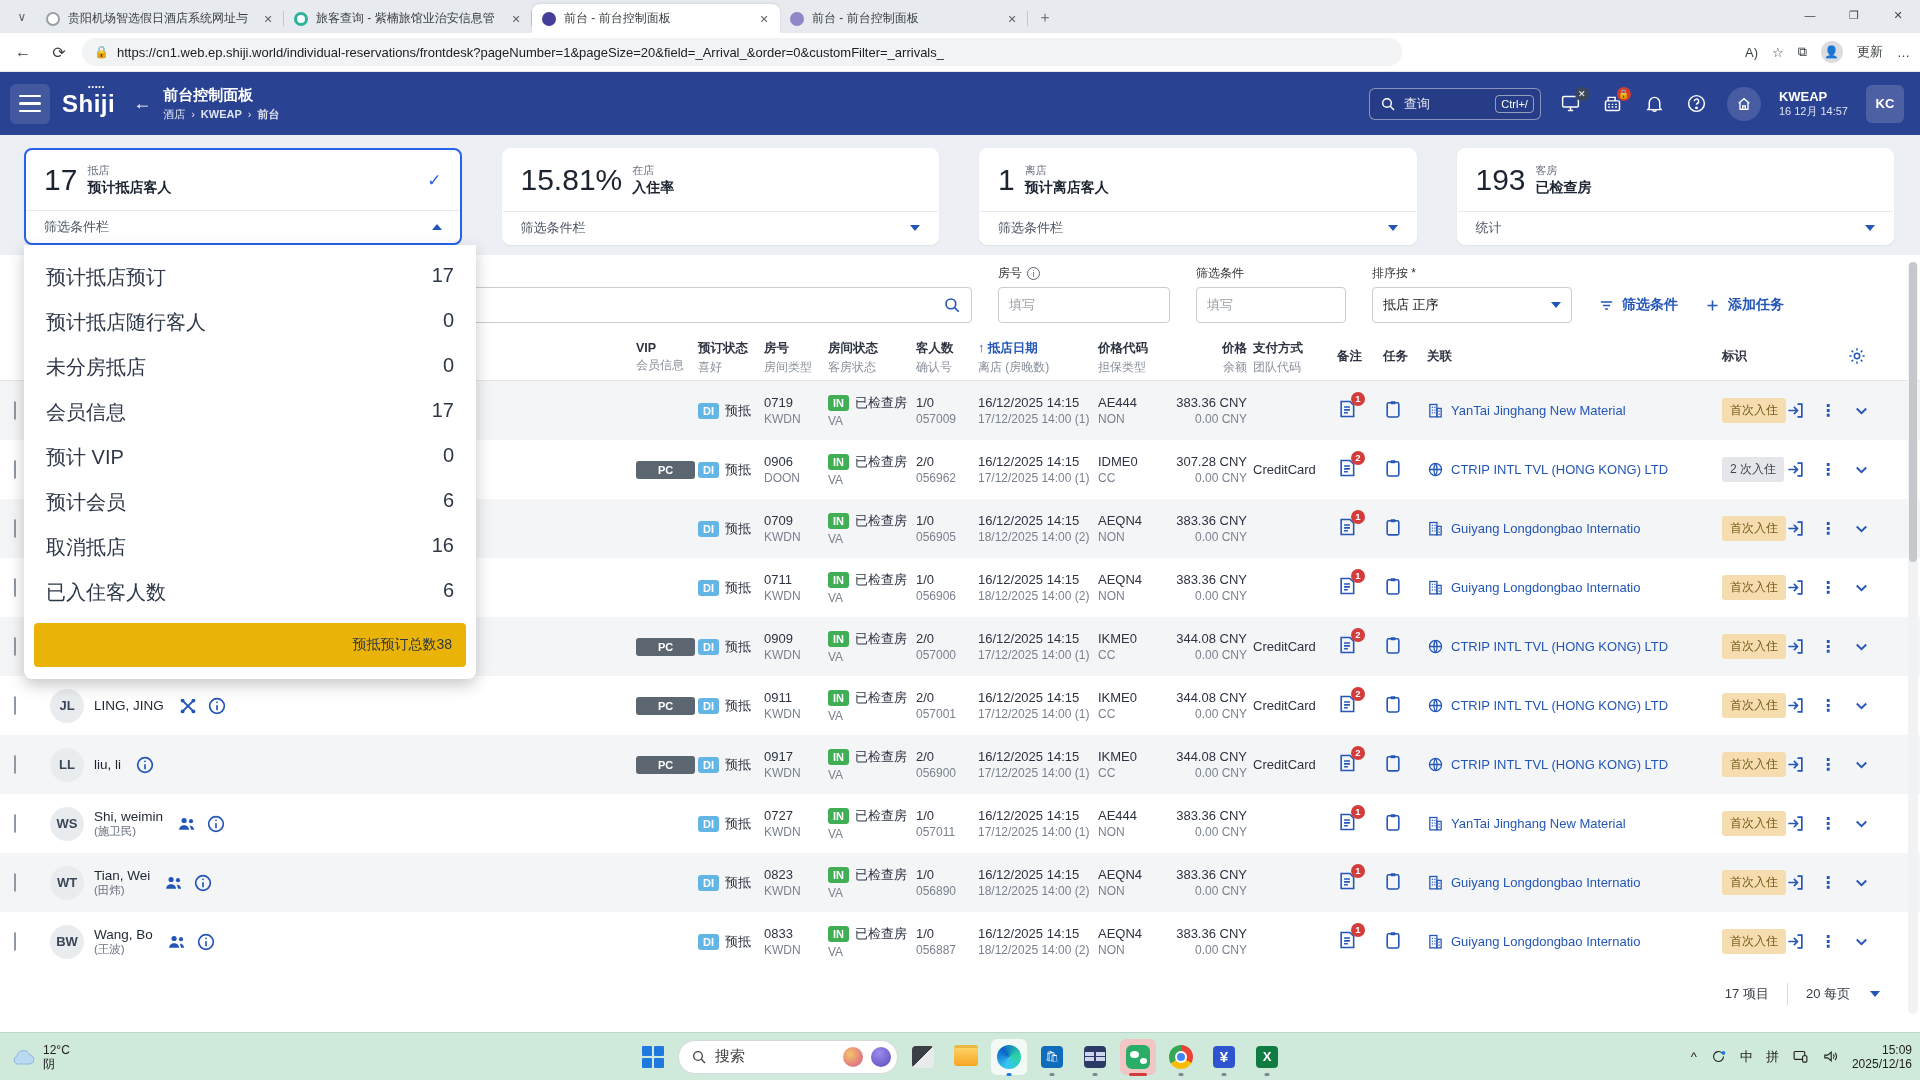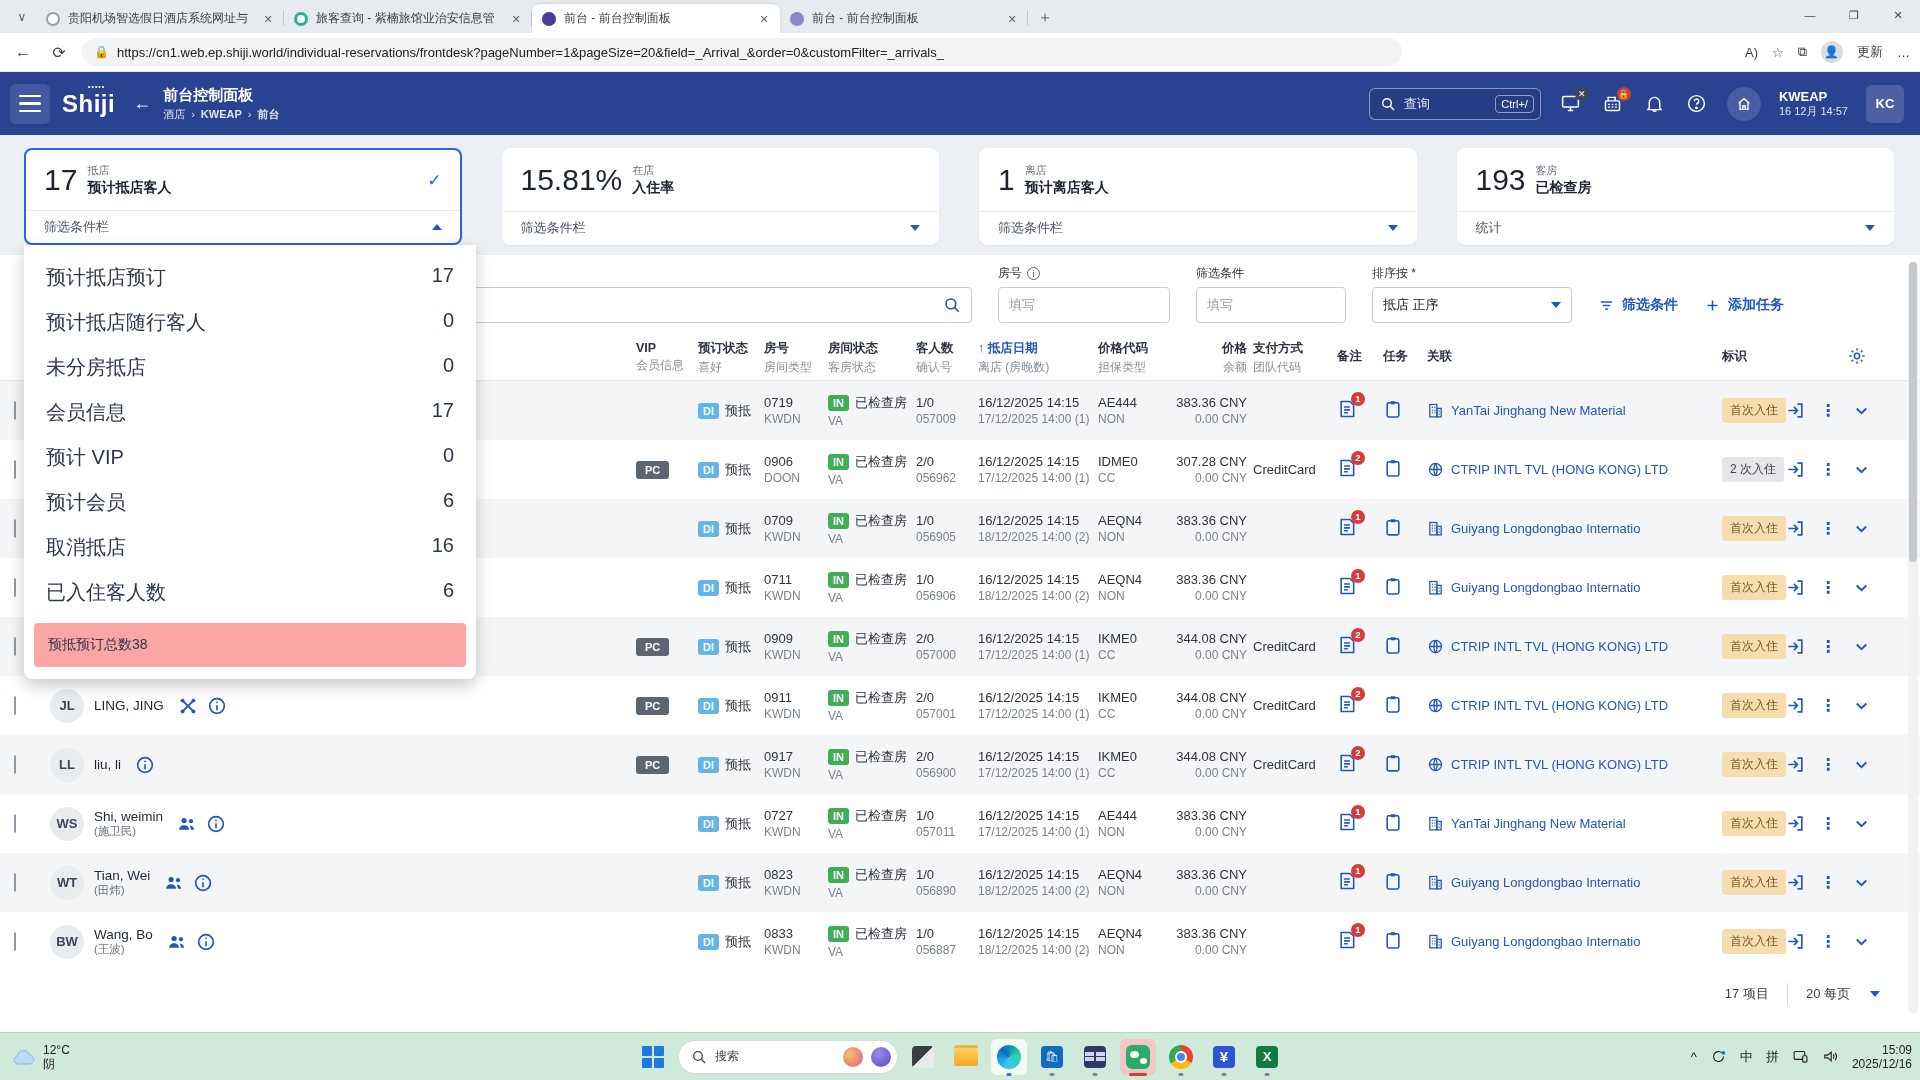--- a/index.html
+++ b/index.html
@@ -65,21 +65,21 @@
   .card-lbls .lbl { font-size:14px; font-weight:bold; color:#1b2430; margin-top:1px; }
   .card-check { margin-left:auto; color:#2563eb; font-size:17px; font-weight:bold; }
   .card-foot { height:33px; border-top:1px solid #e7e9ec; display:flex; align-items:center; padding:0 18px; font-size:13px; color:#4b5563; }
   .caret { margin-left:auto; width:0; height:0; border-left:5px solid transparent; border-right:5px solid transparent; }
   .caret.down { border-top:6px solid #2456b8; }
   .caret.up { border-bottom:6px solid #2456b8; }
 
   
   .dropdown { position:absolute; left:24px; top:173px; width:452px; background:#fff; border-radius:0 0 8px 8px; box-shadow:0 6px 16px rgba(0,0,0,.22); padding:10px 0 12px; z-index:30; }
   .dd-item { display:flex; justify-content:space-between; padding:9px 22px; font-size:20px; color:#2d3748; }
-  .dd-foot { margin:8px 10px 0; background:#fca5a5; border-radius:4px; display:flex; justify-content:flex-start; padding:13px 14px; font-size:14px; color:#2d3748; }
+  .dd-foot { margin:8px 10px 0; background:#eab308; border-radius:4px; display:flex; justify-content:flex-end; padding:13px 14px; font-size:14px; color:#2d3748; }
 
   
   .panel { background:#fff; margin-top:10px; height:777px; position:relative; }
   .ctl-row { display:flex; align-items:flex-end; gap:26px; padding:10px 26px 12px 24px; }
   .fld label { display:flex; gap:5px; font-size:12px; color:#333; margin-bottom:5px; align-items:center; }
   .inp { height:36px; border:1px solid #c9cdd4; border-radius:4px; display:flex; align-items:center; padding:0 10px; font-size:13px; color:#9aa0a6; background:#fff; }
   .search-inp { width:948px; justify-content:space-between; color:#9aa0a6; }
   .search-inp svg { width:18px; height:18px; stroke:#2456b8; fill:none; stroke-width:2.2; }
   .blue-link { display:flex; align-items:center; gap:7px; color:#2456b8; font-size:14px; font-weight:bold; height:36px; }
   .blue-link svg { width:17px; height:17px; stroke:#2456b8; fill:none; stroke-width:2.2; }
@@ -104,21 +104,21 @@
   .chk { width:16px; height:16px; border:1.5px solid #9098a3; border-radius:3px; background:#fff; margin-left:14px; }
   .guest { display:flex; align-items:center; gap:10px; padding-left:4px; }
   .gavatar { width:34px; height:34px; border-radius:50%; background:#e9ecef; color:#3c4658; font-size:13px; font-weight:bold; display:flex; align-items:center; justify-content:center; flex:0 0 auto; }
   .gname .n1 { font-size:13.5px; color:#1f2633; }
   .gname .n2 { font-size:11.5px; color:#6a7280; }
   .gicons { display:flex; align-items:center; gap:9px; margin-left:4px; }
   .gicons svg { width:17px; height:17px; color:#2456b8; }
   .chip { display:inline-block; font-size:11px; font-weight:bold; color:#fff; border-radius:3px; padding:2px 5px; }
   .chip.di { background:#63b5e5; }
   .chip.in { background:#3fae54; }
-  .chip.pc { background:#5c6670; padding:3px 9px; }
+  .chip.pc { background:#5c6670; padding:3px 22px; }
   .statline { display:flex; align-items:center; gap:6px; }
   .icon-btn { position:relative; display:inline-flex; }
   .icon-btn svg { width:20px; height:20px; color:#2456b8; }
   .nbadge { position:absolute; top:-7px; right:-8px; min-width:14px; height:14px; border-radius:8px; background:#d43b3b; color:#fff; font-size:9.5px; font-weight:bold; display:flex; align-items:center; justify-content:center; padding:0 3px; }
   .linkcell { display:flex; align-items:center; gap:7px; color:#2456b8; font-size:13px; white-space:nowrap; overflow:hidden; }
   .linkcell svg { width:17px; height:17px; flex:0 0 auto; color:#2456b8; }
   .tagchip { display:inline-block; font-size:12px; border-radius:3px; padding:4px 8px; white-space:nowrap; }
   .tagchip.orange { background:#f6ddb0; color:#7a5b1c; }
   .tagchip.gray { background:#e4e6e9; color:#40464e; }
   .actions { display:flex; align-items:center; gap:15px; justify-content:flex-end; padding-right:24px; color:#2456b8; }
@@ -131,21 +131,21 @@
 
   .vscroll { position:absolute; right:2px; top:190px; width:10px; height:752px; background:#f1f2f3; border-radius:5px; }
   .vscroll .thumb { position:absolute; top:0; left:1px; width:8px; height:300px; background:#c5c8cc; border-radius:4px; }
 
   
   .taskbar { height:48px; background:#cfe9db; display:flex; align-items:center; position:relative; border-top:1px solid #b9d8c9; }
   .weather { position:absolute; left:10px; display:flex; align-items:center; gap:7px; font-size:12px; color:#222; line-height:14px; }
   .tb-center { margin:0 auto; display:flex; align-items:center; gap:7px; }
   .winlogo { width:22px; height:22px; display:grid; grid-template-columns:10px 10px; grid-template-rows:10px 10px; gap:2px; }
   .winlogo i { background:#1f7ae0; border-radius:1px; }
-  .tb-search { width:220px; height:34px; background:#fff; border:1px solid #d7dadd; border-radius:17px; display:flex; align-items:center; padding:0 6px 0 12px; gap:8px; font-size:12px; color:#444; }
+  .tb-search { width:220px; height:34px; background:#fff; border:1px solid #d7dadd; border-radius:17px; display:flex; align-items:center; padding:0 6px 0 12px; gap:8px; font-size:15px; color:#444; }
   .tb-search .mini { width:20px; height:20px; border-radius:50%; }
   .tb-app { width:36px; height:36px; border-radius:6px; display:flex; align-items:center; justify-content:center; position:relative; }
   .tb-app.hl { background:rgba(255,255,255,.75); }
   .tb-app.pink { background:#f3c6c6; }
   .rundot { position:absolute; bottom:-1px; left:50%; transform:translateX(-50%); width:5px; height:3px; border-radius:2px; background:#7d8790; }
   .rundot.blue { background:#1f7ae0; }
   .rundot.red { width:18px; background:#d43b3b; }
   .tray { position:absolute; right:8px; display:flex; align-items:center; gap:13px; color:#222; font-size:13px; }
   .tray .clock { text-align:right; font-size:12px; line-height:14px; }
   .tray svg { width:17px; height:17px; stroke:#222; fill:none; stroke-width:1.6; }

